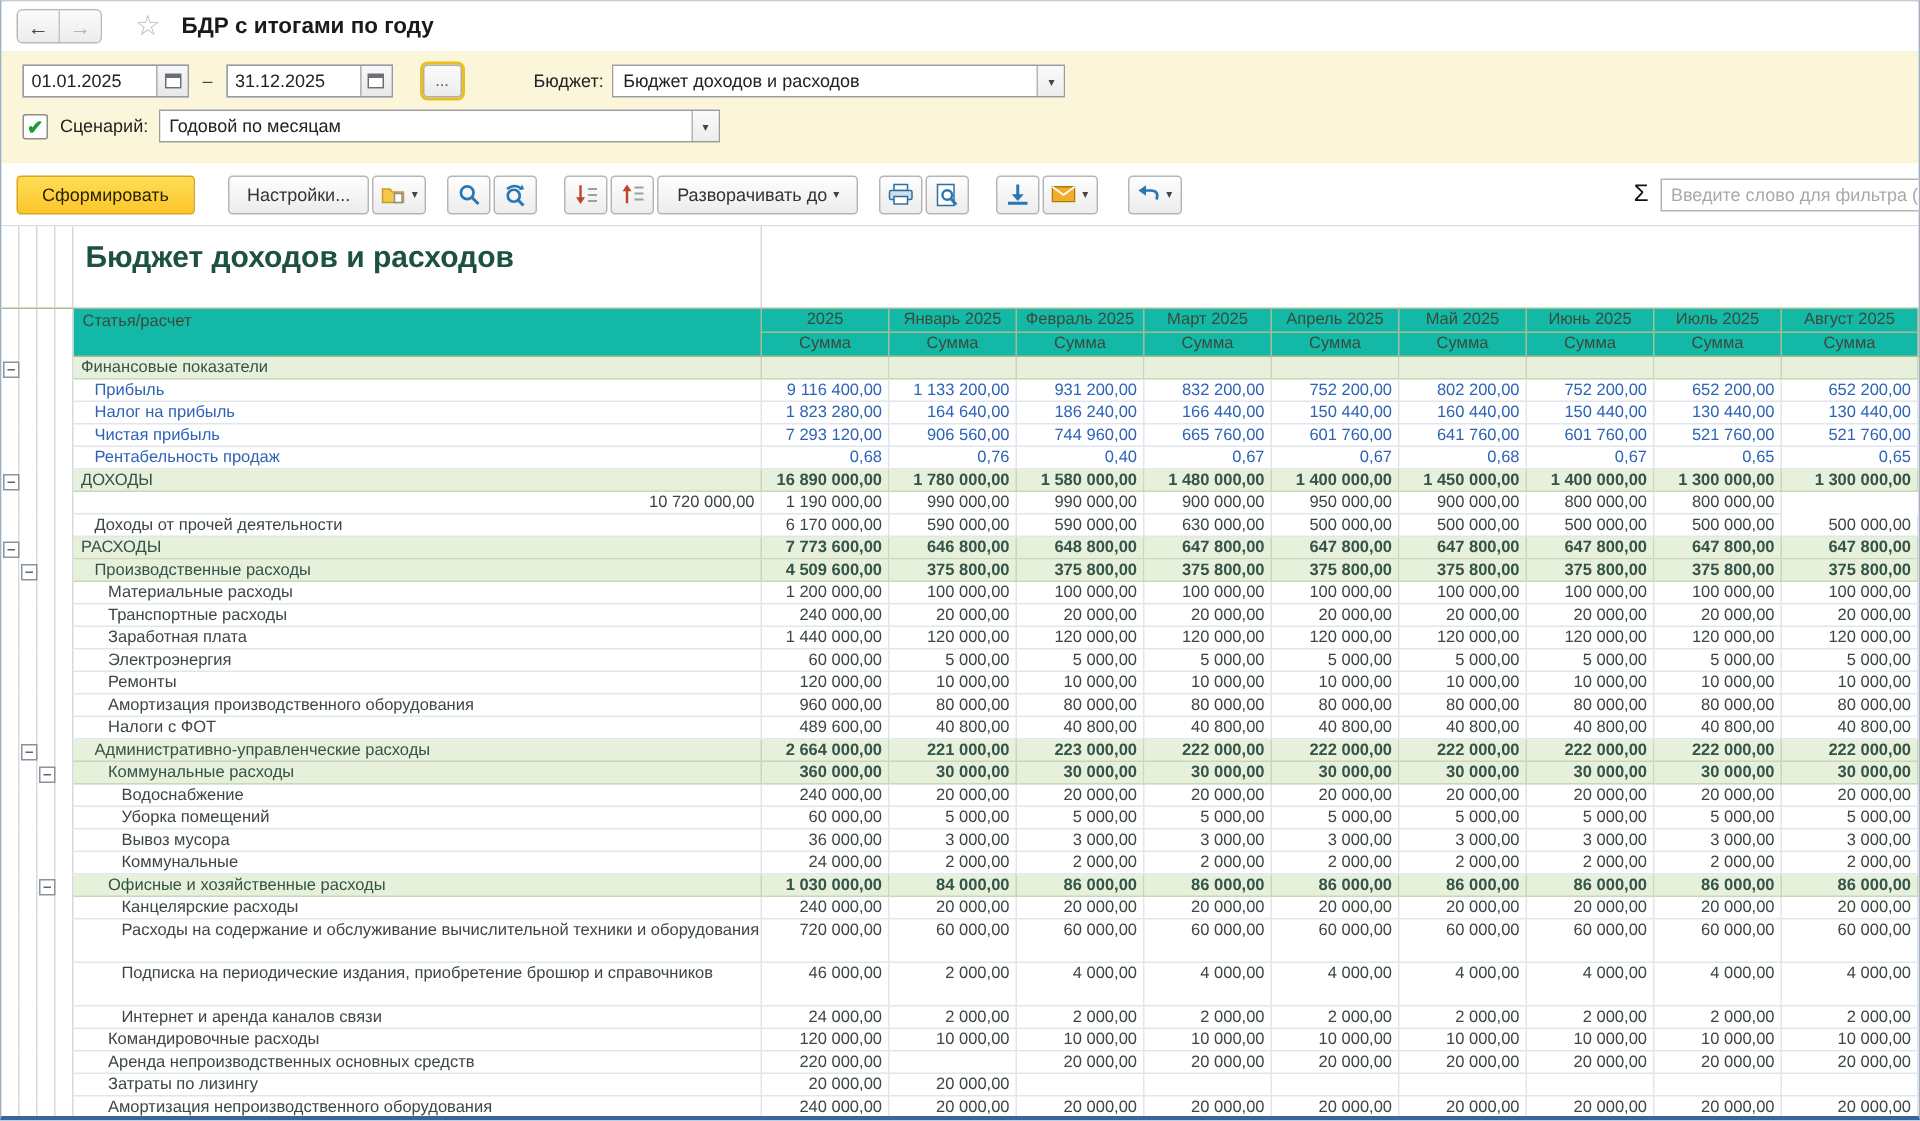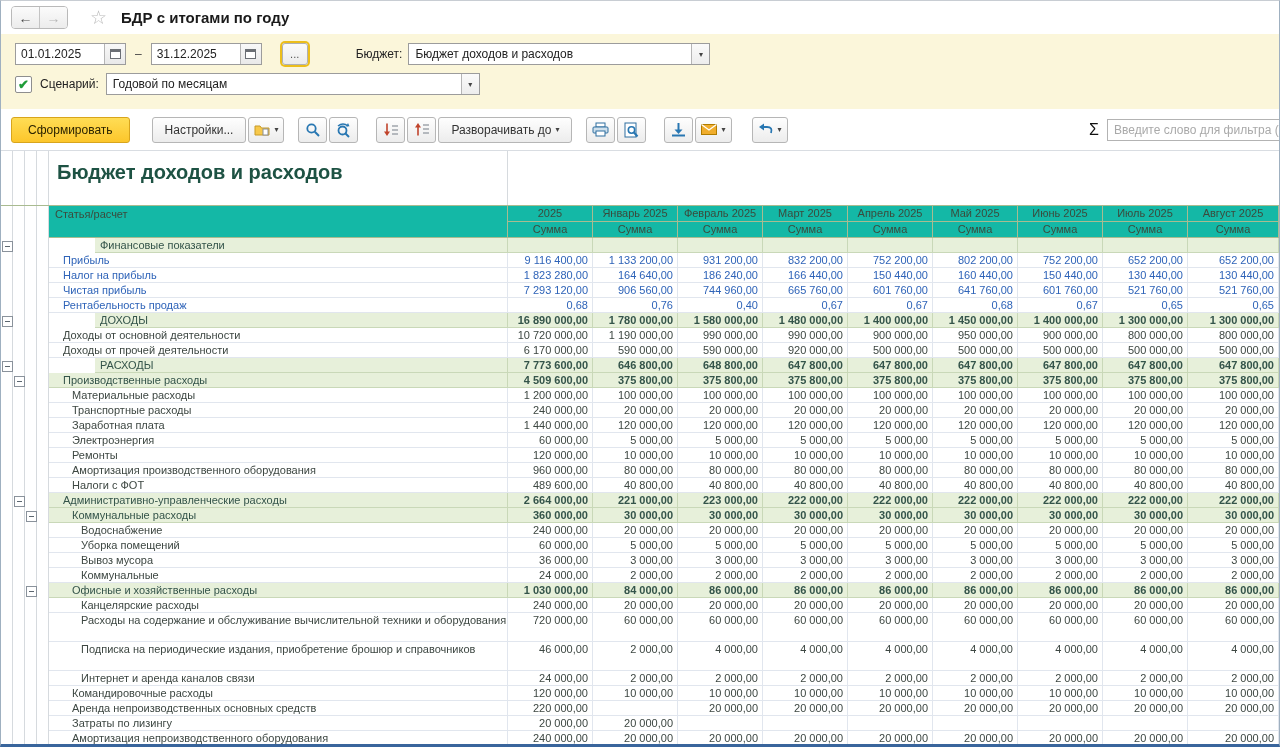--- a/index.html
+++ b/index.html
@@ -72,21 +72,21 @@
   .trow.tall{height:29px;}
   .lb,.vc{font-size:11px;line-height:14px;overflow:hidden;border-right:1px solid var(--bc);
           border-bottom:1px solid var(--bc);white-space:nowrap;box-sizing:border-box;}
   .i{--bc:#e1e6ee;color:#3d4742;}
   .l{--bc:#e1e6ee;color:#2e63b8;}
   .g{--bc:#c9d8b8;background:#e7f0da;color:#34544a;}
   .vc{text-align:right;padding-right:4px;white-space:pre;}
   .vc.g{font-weight:bold;}
   .lb.l{cursor:pointer;}
   .trow.tall .lb{white-space:normal;line-height:13px;padding-top:1px;}
-  .lv1{padding-left:5px;margin-left:46px;} .lv2{padding-left:14px;} .lv3{padding-left:23px;} .lv4{padding-left:32px;}
+  .lv1{padding-left:5px;} .lv2{padding-left:14px;} .lv3{padding-left:23px;} .lv4{padding-left:32px;}
 </style>
 </head>
 <body>
 
 <div class="win">
 
   <div class="topbar">
     <div class="navgroup">
       <div class="navbtn nav-back">
           <span>←</span>
@@ -355,41 +355,40 @@
           <div class="vc g">1 450 000,00</div>
           <div class="vc g">1 400 000,00</div>
           <div class="vc g">1 300 000,00</div>
           <div class="vc g">1 300 000,00</div>
         </div>
         <div class="trow grid">
           <div class="gc"></div>
           <div class="gc"></div>
           <div class="gc"></div>
           <div class="gc"></div>
-          <div class="lb i lv2">Доходы от основной деятельности</div>
           <div class="vc i">10 720 000,00</div>
           <div class="vc i">1 190 000,00</div>
           <div class="vc i">990 000,00</div>
           <div class="vc i">990 000,00</div>
           <div class="vc i">900 000,00</div>
           <div class="vc i">950 000,00</div>
           <div class="vc i">900 000,00</div>
           <div class="vc i">800 000,00</div>
           <div class="vc i">800 000,00</div>
         </div>
         <div class="trow grid">
           <div class="gc"></div>
           <div class="gc"></div>
           <div class="gc"></div>
           <div class="gc"></div>
           <div class="lb i lv2">Доходы от прочей деятельности</div>
           <div class="vc i">6 170 000,00</div>
           <div class="vc i">590 000,00</div>
           <div class="vc i">590 000,00</div>
-          <div class="vc i">920 000,00</div>
+          <div class="vc i">630 000,00</div>
           <div class="vc i">500 000,00</div>
           <div class="vc i">500 000,00</div>
           <div class="vc i">500 000,00</div>
           <div class="vc i">500 000,00</div>
           <div class="vc i">500 000,00</div>
         </div>
         <div class="trow grid">
           <div class="gc">
             <span class="xp"></span>
           </div>

